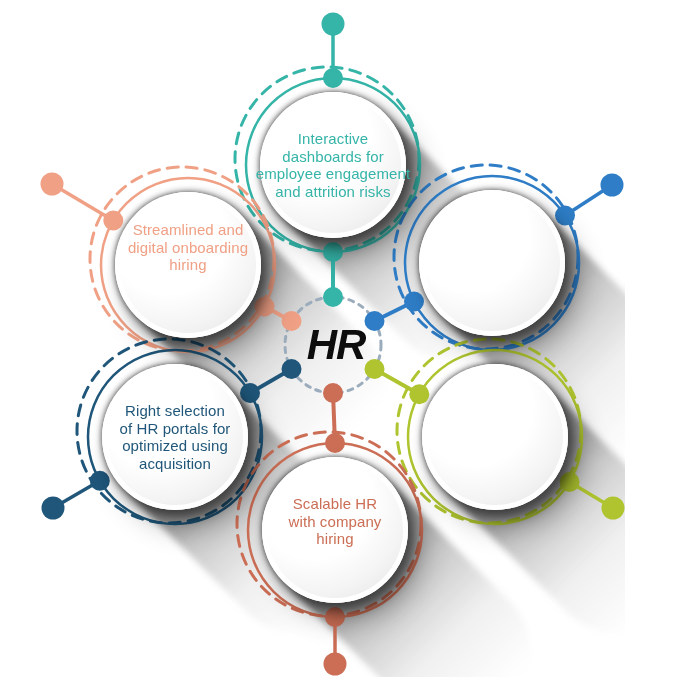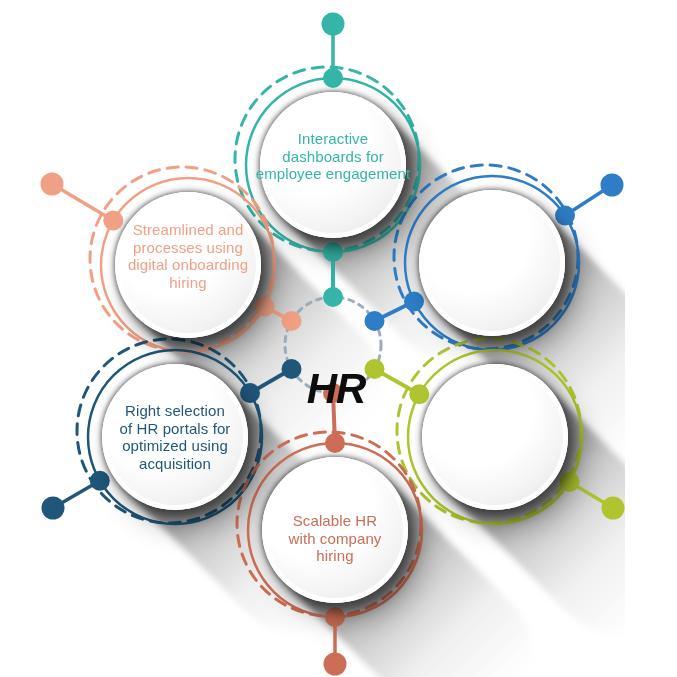--- a/index.html
+++ b/index.html
@@ -29,21 +29,20 @@
   }
   .label{
     position:absolute;width:190px;z-index:4;text-align:center;
     font-size:15px;line-height:17.5px;letter-spacing:0.1px;
   }
   .label span{display:block;}
   .hr{
     position:absolute;z-index:4;width:130px;text-align:center;
     font-size:42px;font-weight:bold;font-style:italic;color:#0d0d0d;
     letter-spacing:-1px;
-    margin-top:44px;
   }
   .t0{color:#35B4A8}.t1{color:#F0A085}.t2{color:#2E7DC6}
   .t3{color:#1F5679}.t4{color:#AFC42F}.t5{color:#CB6E55}
 </style>
 </head>
 <body>
 
 <div class="stage">
 
   <div class="tail" style="left:260px;top:92px"></div>
@@ -130,39 +129,39 @@
   <div class="disc" style="left:115px;top:192px"></div>
   <div class="disc" style="left:419px;top:190px"></div>
   <div class="disc" style="left:102px;top:364px"></div>
   <div class="disc" style="left:422px;top:364px"></div>
   <div class="disc" style="left:262px;top:457px"></div>
 
   <div class="label t0" style="left:238px;top:130px">
     <span>Interactive</span>
     <span>dashboards for</span>
     <span>employee engagement</span>
+    <span>and attrition risks</span>
   </div>
 
   <div class="label t1" style="left:93px;top:221px">
     <span>Streamlined and</span>
-    <span>processes using</span>
     <span>digital onboarding</span>
     <span>hiring</span>
   </div>
 
 
   <div class="label t3" style="left:80px;top:402px">
     <span>Right selection</span>
     <span>of HR portals for</span>
     <span>optimized using</span>
     <span>acquisition</span>
   </div>
 
 
-  <div class="label t5" style="left:240px;top:512px">
+  <div class="label t5" style="left:240px;top:495px">
     <span>Scalable HR</span>
     <span>with company</span>
     <span>hiring</span>
   </div>
 
   <div class="hr" style="left:271px;top:321px">HR</div>
 
 </div>
 
 </body></html>

